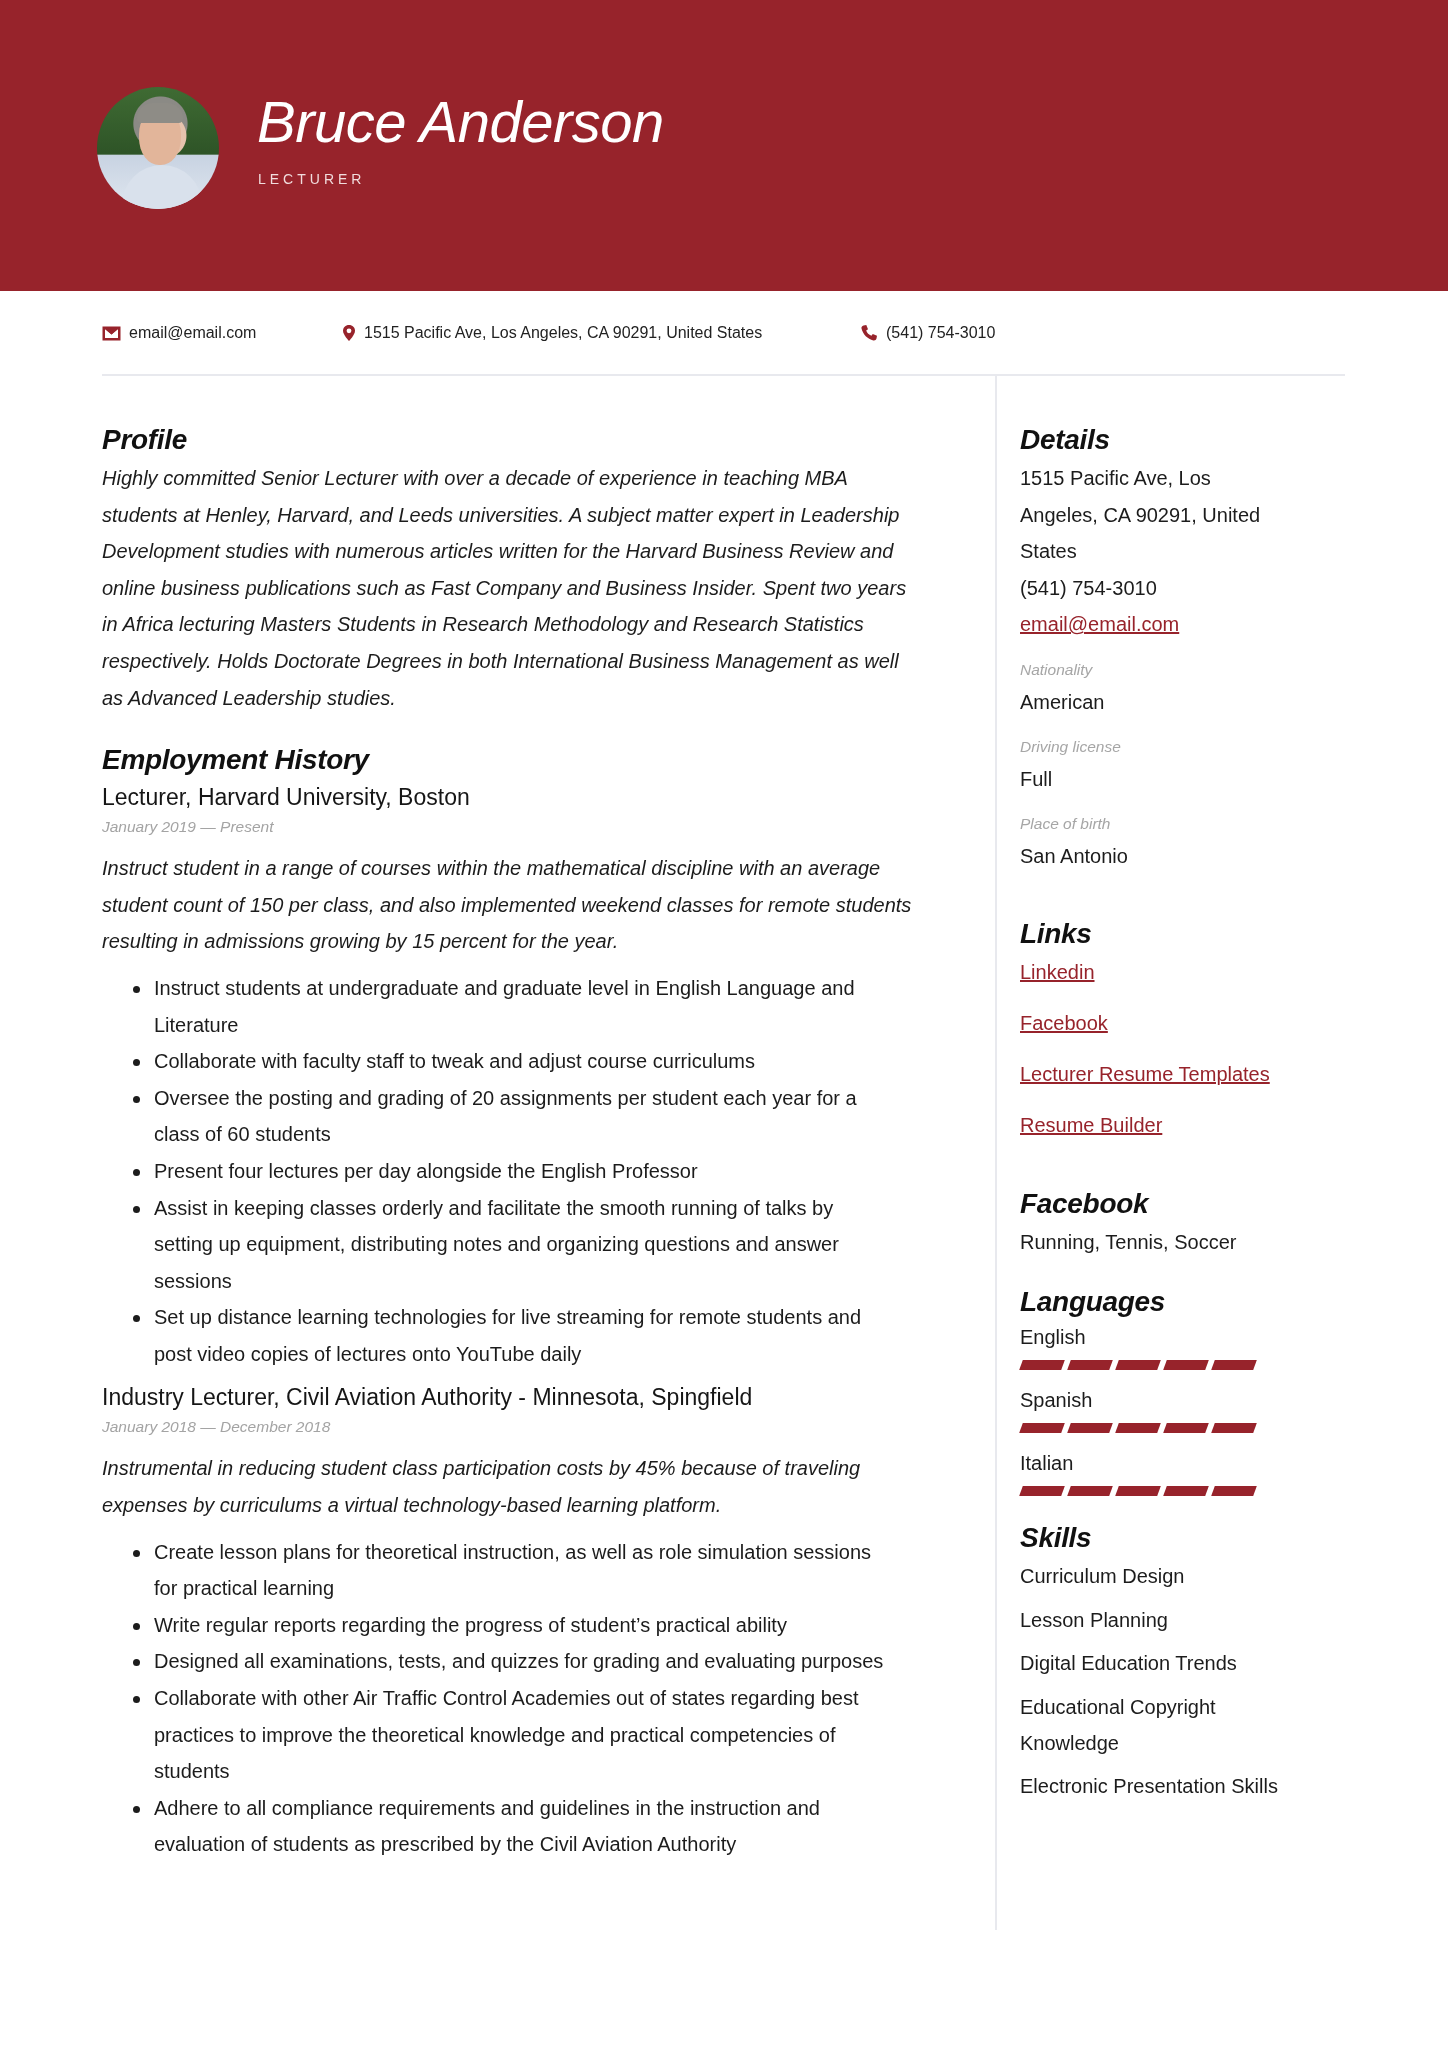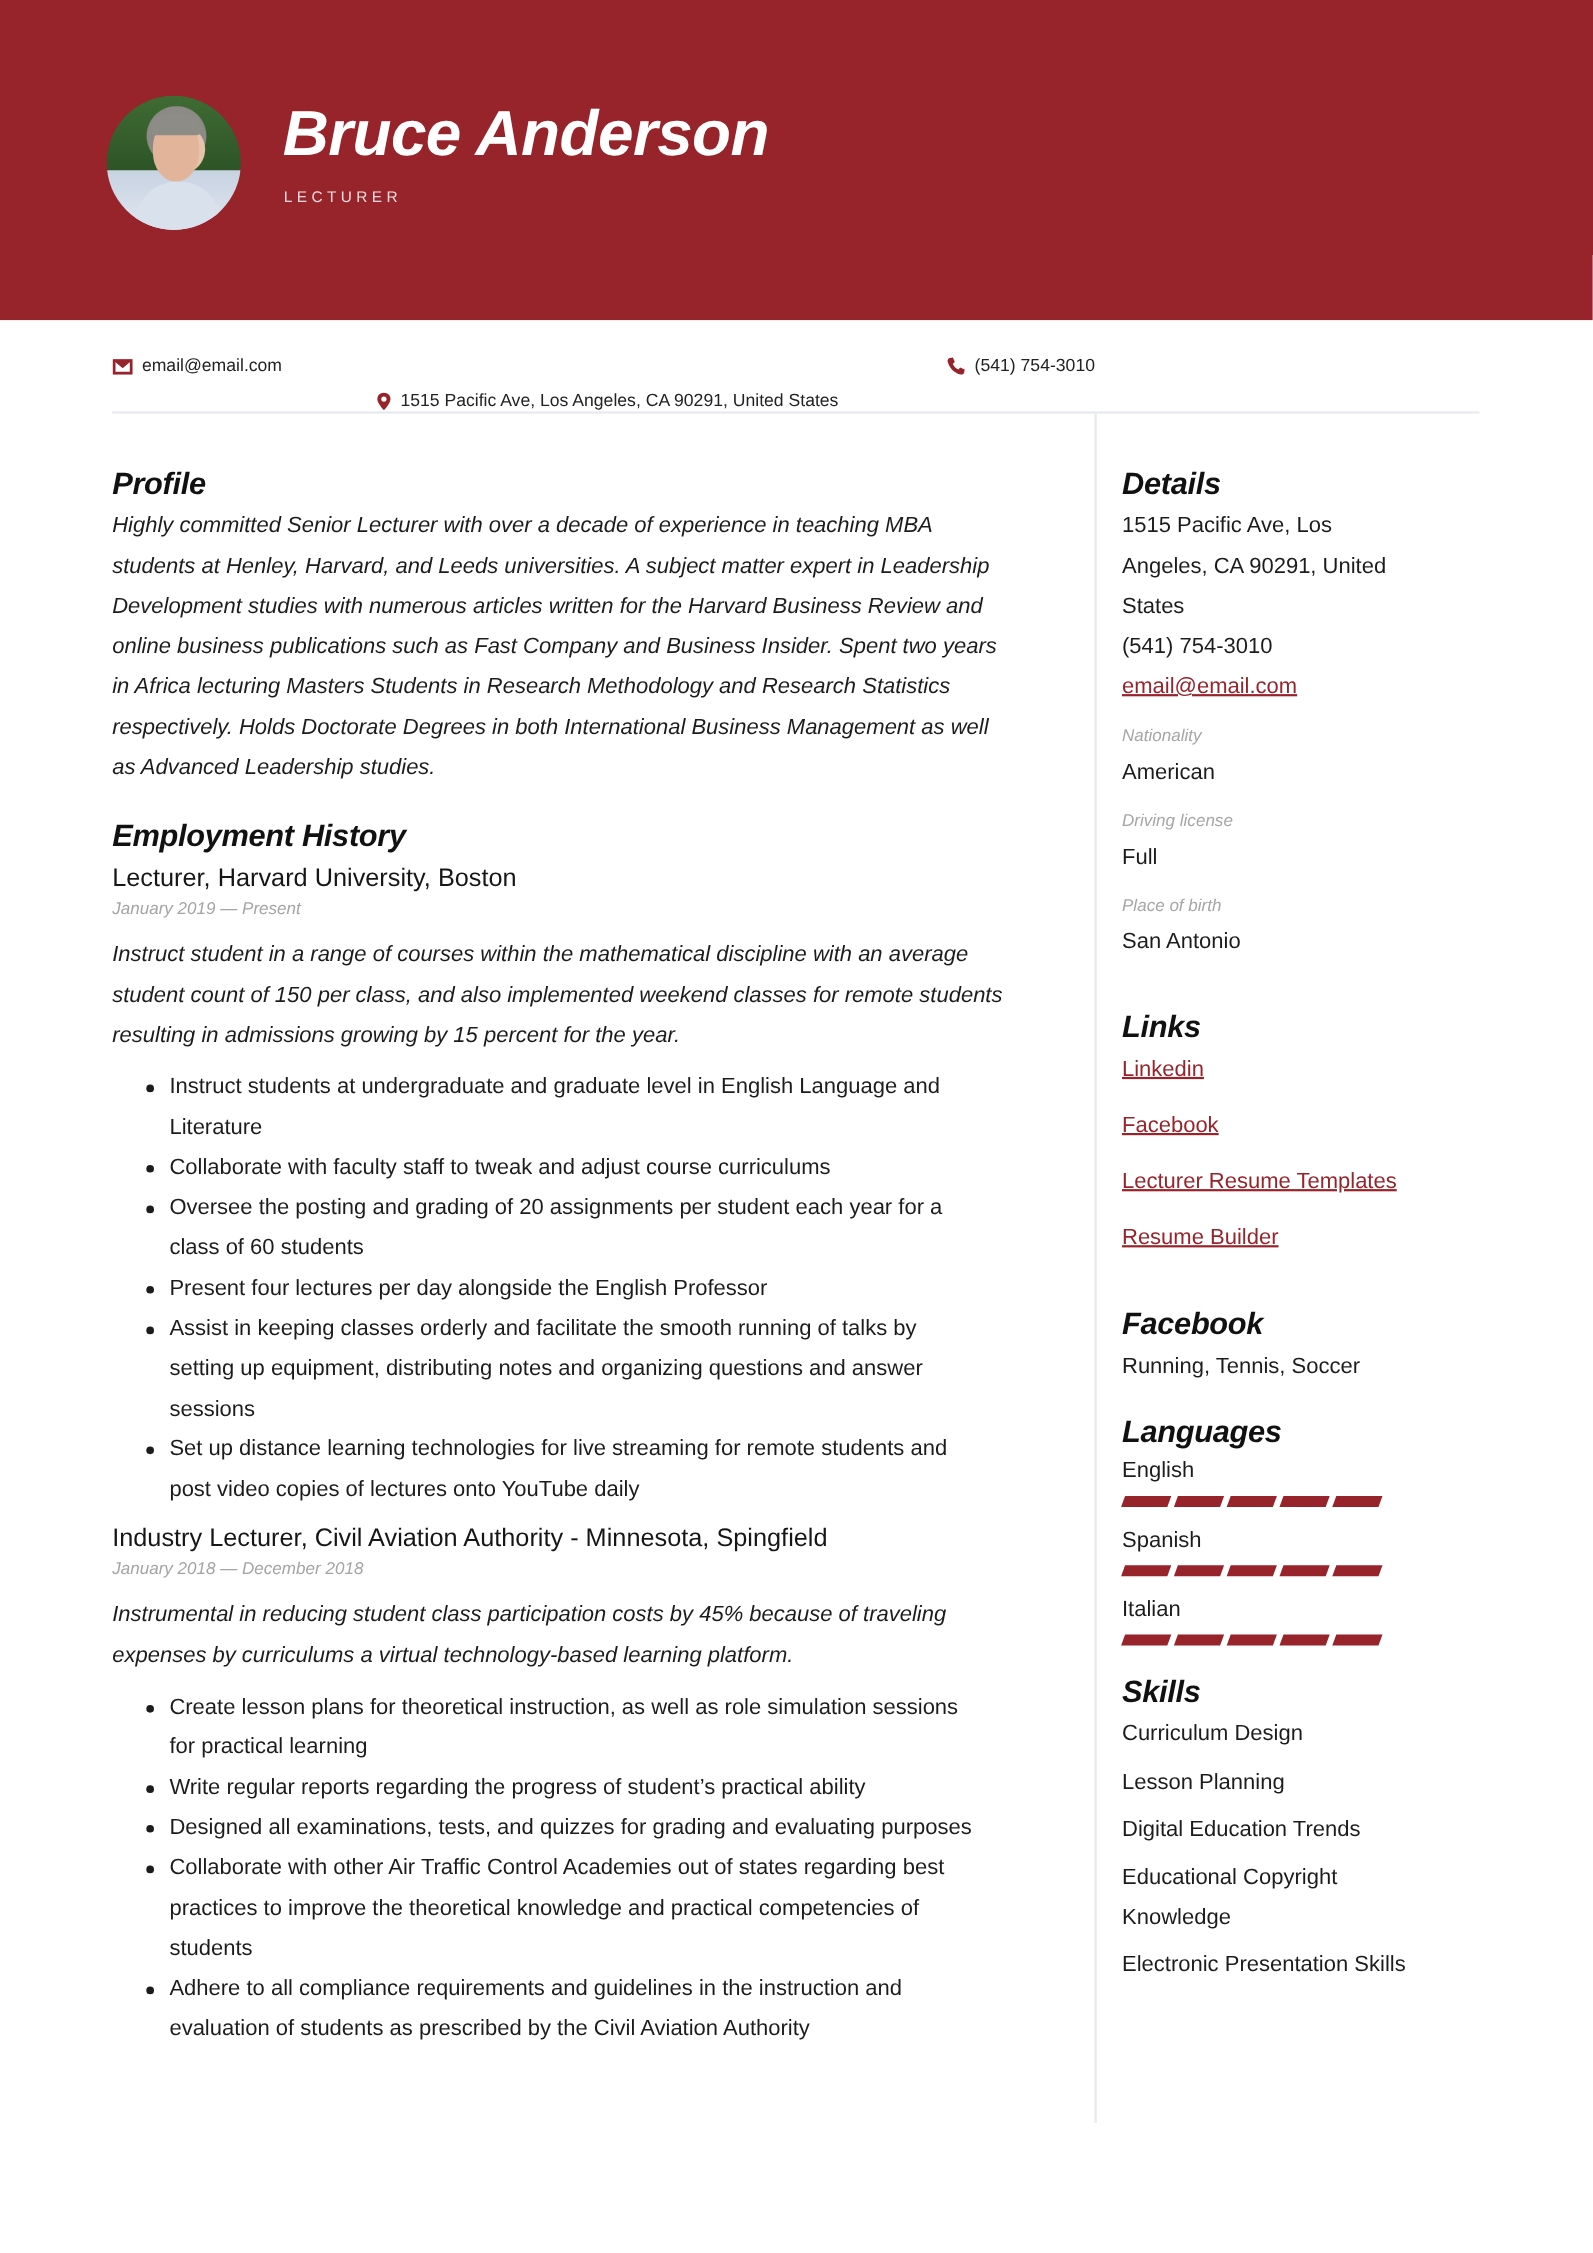--- a/index.html
+++ b/index.html
@@ -8,21 +8,21 @@
 
   .header { position: absolute; left: 0; top: 0; width: 1448px; height: 291px; background: #97232b; }
   .photo { position: absolute; left: 97px; top: 87px; width: 122px; height: 122px; border-radius: 50%;
            background: radial-gradient(circle at 55% 40%, #e6c3ad 0 22%, transparent 23%),
                        radial-gradient(circle at 52% 30%, #8b8a85 0 25%, transparent 26%),
                        linear-gradient(180deg, #3f6b33 0%, #2e5427 55%, #c8d3e2 56%, #dfe6ef 100%);
            overflow: hidden; }
   .photo .shirt { position: absolute; left: 25px; top: 78px; width: 80px; height: 60px; border-radius: 40px 40px 0 0; background: #d9e1ec; }
   .photo .face { position: absolute; left: 42px; top: 22px; width: 42px; height: 56px; border-radius: 45% 45% 48% 48%; background: #e2b59a; }
   .photo .hair { position: absolute; left: 40px; top: 16px; width: 46px; height: 20px; border-radius: 22px 22px 6px 6px; background: #8e8c86; }
-  .name { position: absolute; left: 257px; top: 88px; font-size: 58px; font-weight: bold; font-style: italic; color: #ffffff; letter-spacing: -0.5px; white-space: nowrap; }
+  .name { position: absolute; left: 257px; top: 88px; font-size: 58px; font-weight: normal; font-style: italic; color: #ffffff; letter-spacing: -0.5px; white-space: nowrap; }
   .role { position: absolute; left: 258px; top: 171px; font-size: 14px; color: #f1dcdd; letter-spacing: 4px; white-space: nowrap; }
 
   .contact-row { position: absolute; left: 102px; top: 322px; height: 28px; width: 1240px; font-size: 16px; color: #222; }
   .contact-item { position: absolute; top: 0; display: flex; align-items: center; gap: 8px; white-space: nowrap; }
   .contact-item svg { display: block; }
   .hr { position: absolute; left: 102px; top: 374px; width: 1243px; height: 2px; background: #e8e9ee; }
   .vr { position: absolute; left: 995px; top: 376px; width: 2px; height: 1554px; background: #e8e9ee; }
 
   .left { position: absolute; left: 102px; top: 420px; width: 830px; }
   .right { position: absolute; left: 1020px; top: 420px; width: 300px; }
@@ -65,21 +65,21 @@
   <div class="contact-item" style="left:0; top:2px;">
     <span>
       <svg width="19" height="15" viewBox="0 0 19 15">
           <rect x="0.5" y="0.5" width="18" height="14" fill="#97232b"></rect>
           <path d="M3 3 L9.5 8.5 L16 3 L16 12 L3 12 Z" fill="#ffffff"></path>
           <path d="M3 3 L9.5 8.5 L16 3" fill="#97232b"></path>
         </svg>
     </span>
     <span>email@email.com</span>
   </div>
-  <div class="contact-item" style="left:240px; top:2px;margin-top:32px;">
+  <div class="contact-item" style="left:240px; top:2px;">
     <span>
       <svg width="14" height="18" viewBox="0 0 14 18">
           <path d="M7 1 C3.5 1 1 3.6 1 6.8 C1 11 7 17 7 17 C7 17 13 11 13 6.8 C13 3.6 10.5 1 7 1 Z" fill="#97232b"></path>
           <circle cx="7" cy="6.8" r="2.4" fill="#ffffff"></circle>
         </svg>
     </span>
     <span>1515 Pacific Ave, Los Angeles, CA 90291, United States</span>
   </div>
   <div class="contact-item" style="left:758px; top:2px;">
     <span>

